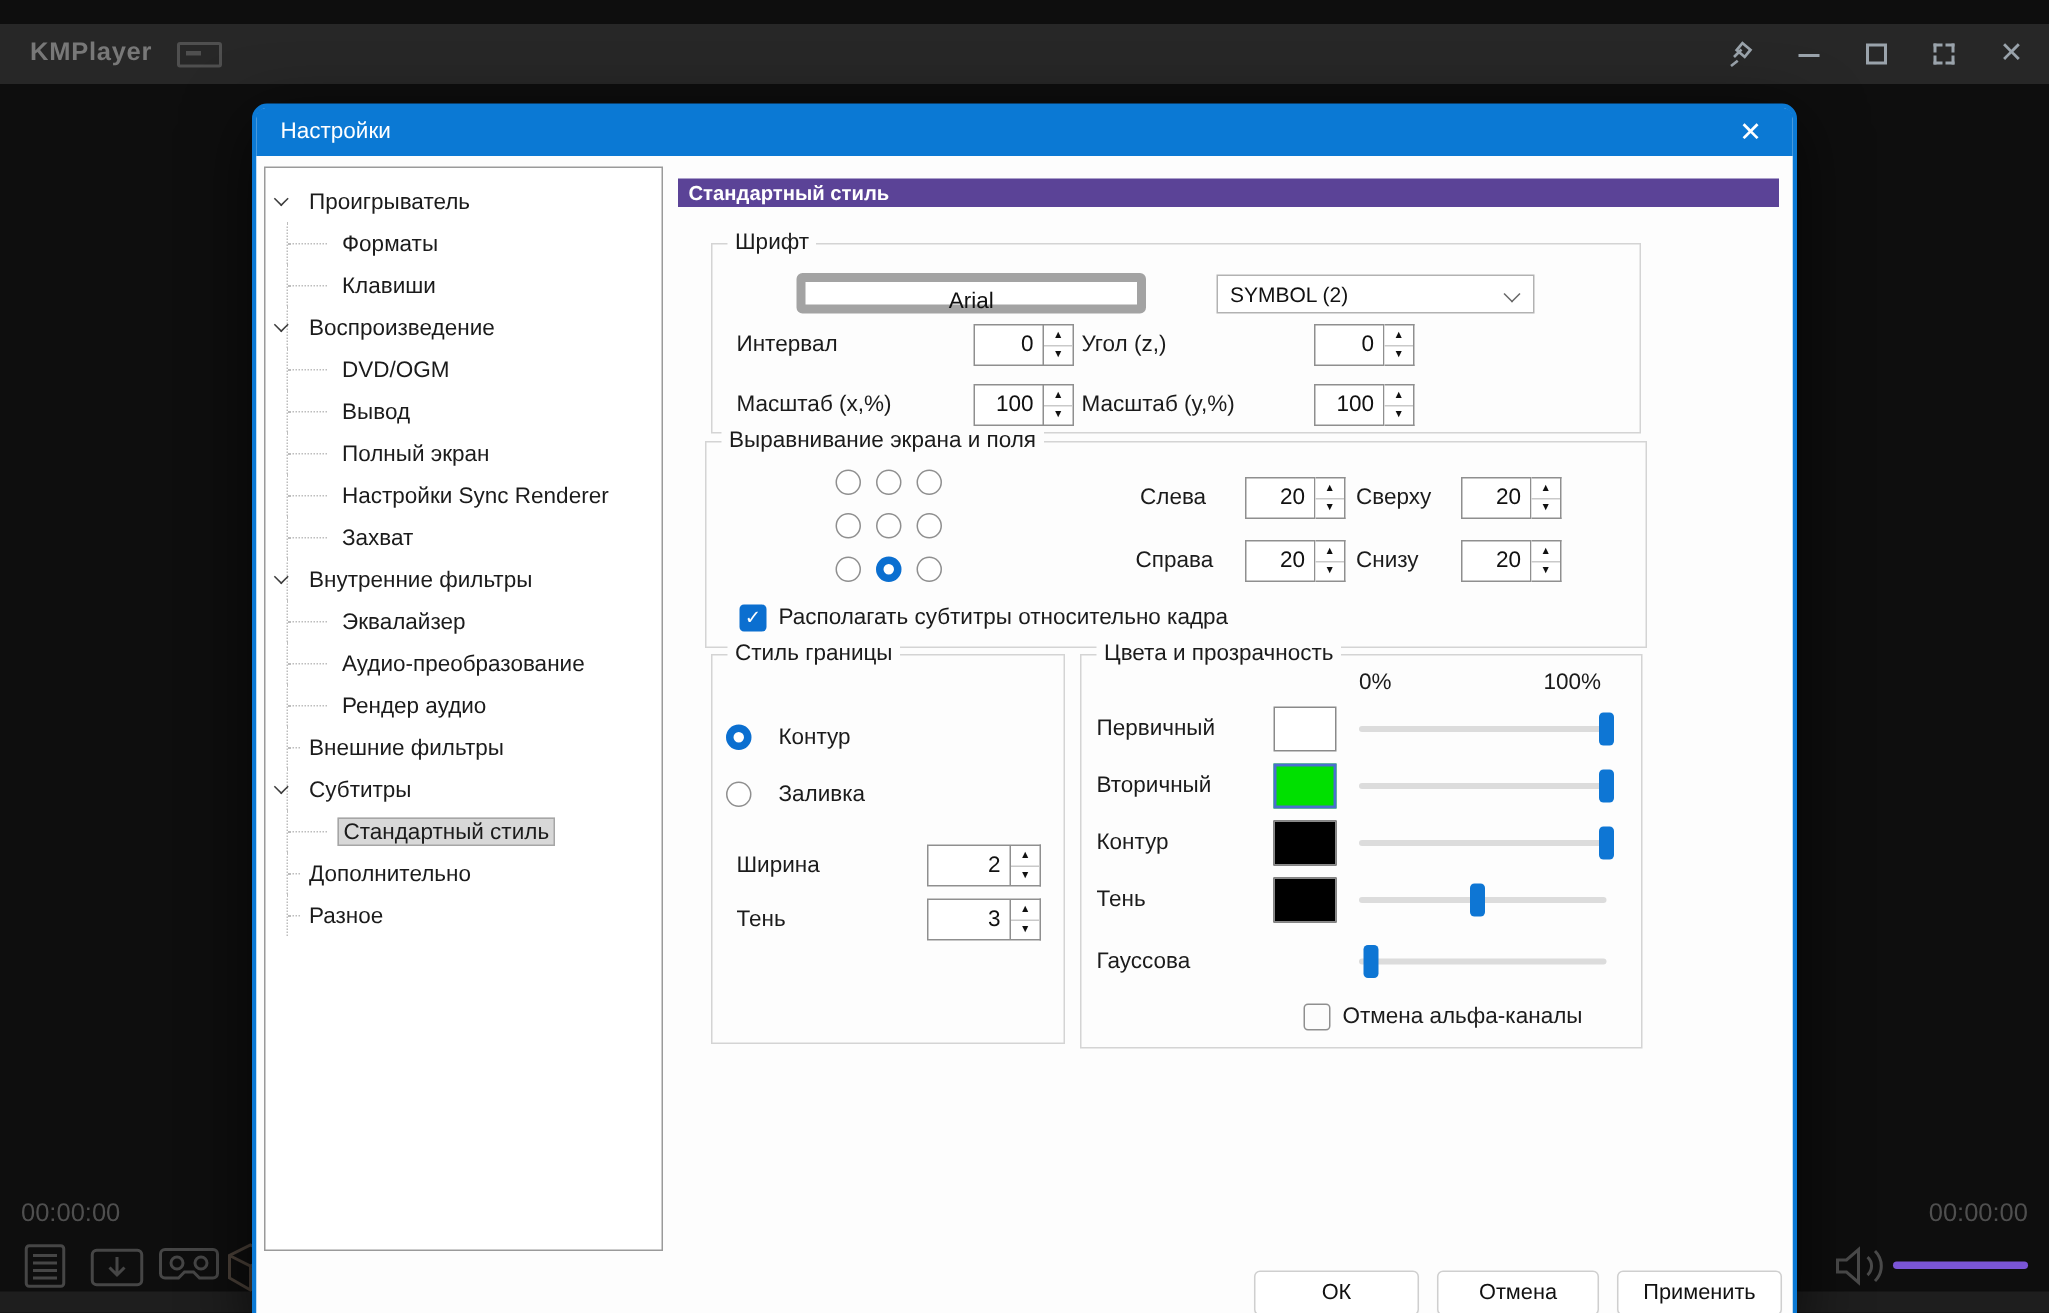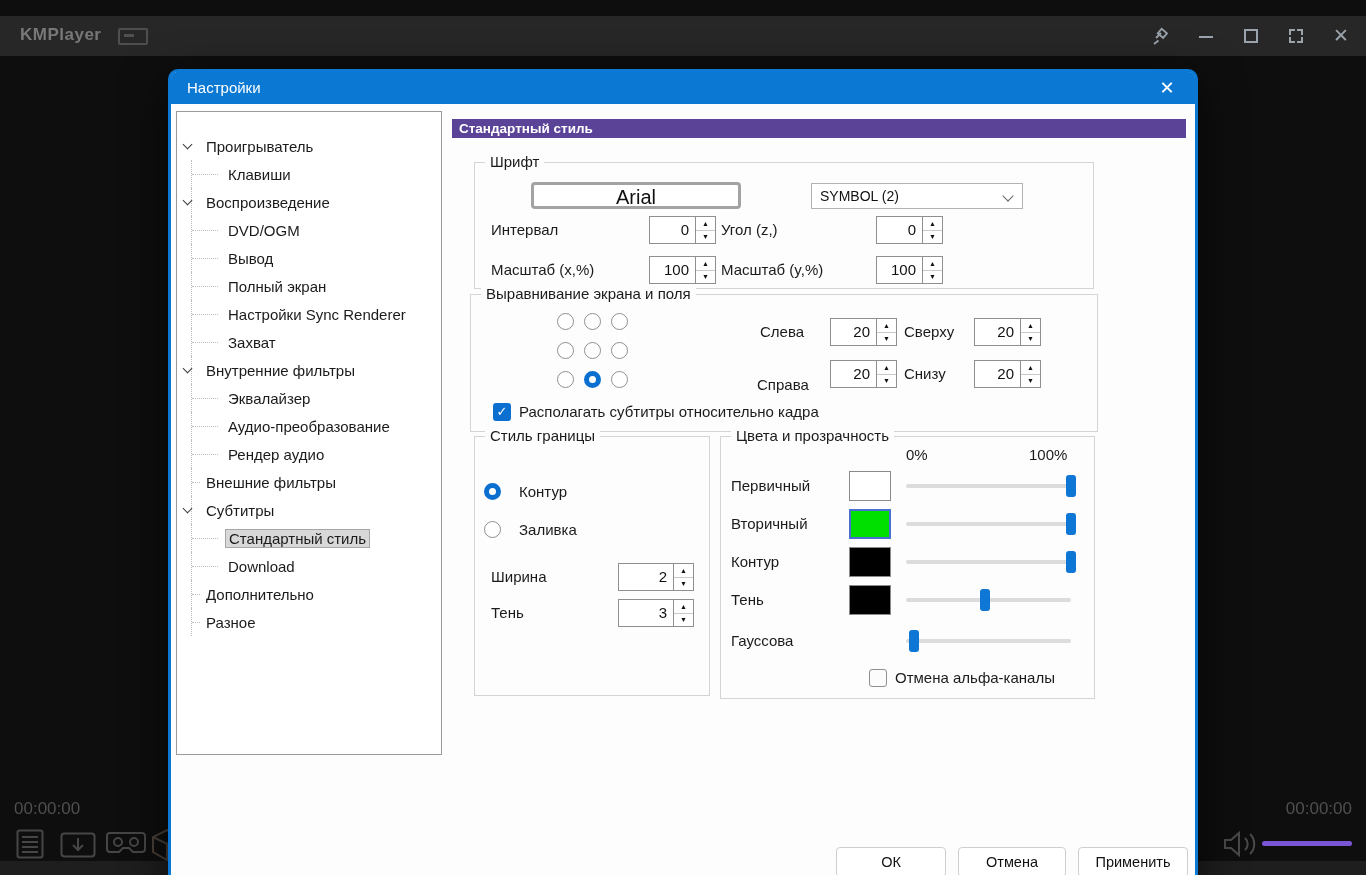--- a/index.html
+++ b/index.html
@@ -38,22 +38,22 @@
   .dialog { position:absolute; left:168px; top:28px; width:1030px; height:820px;
             background:#fdfdfd; border:3px solid #0b79d4; border-radius:10px;
             box-shadow:0 12px 45px rgba(0,0,0,.65);margin-top:41px; }
   .dlg-titlebar { position:absolute; left:0; top:0; width:1024px; height:32px; background:#0b79d4;
                   border-radius:6px 6px 0 0; color:#fff; font-size:15px; line-height:32px; padding-left:16px; }
   .dlg-close { position:absolute; right:14px; top:0; width:28px; height:32px; text-align:center;
                color:#fff; font-size:18px; line-height:32px; cursor:pointer; }
   .dlg-body { position:absolute; left:0; top:32px; width:1024px; height:782px; background:#fdfdfd; }
 
   
-  .tree { position:absolute; left:5px; top:7px; width:266px; height:644px; background:#fff;
-          border:1px solid #9a9a9a; padding-top:20px; overflow:hidden; }
+  .tree { position:absolute; left:5px; top:7px; width:266px; height:723px; background:#fff;
+          border:1px solid #9a9a9a; padding-top:8px; overflow:hidden; }
   .ti { position:relative; height:28px; display:flex; align-items:center; cursor:pointer; }
   .ti .lbl { font-size:15px; color:#1b1b1b; padding:1px 3px; white-space:nowrap; }
   .l0 .lbl { margin-left:26px; }
   .l1 .lbl { margin-left:48px; }
   .chev { position:absolute; left:7px; top:9px; width:7px; height:7px;
           border-right:1.4px solid #3c3c3c; border-bottom:1.4px solid #3c3c3c; transform:rotate(45deg); }
   .vline::before { content:""; position:absolute; left:14px; top:0; bottom:0; border-left:1px dotted #bdbdbd; }
   .l1::after { content:""; position:absolute; left:15px; top:14px; width:26px; border-top:1px dotted #bdbdbd; }
   .stub::after { content:""; position:absolute; left:15px; top:14px; width:8px; border-top:1px dotted #bdbdbd; }
   .lbl.sel { background:#d8d8d8; border:1px solid #a6a6a6; padding:0 3px; }
@@ -67,22 +67,22 @@
   .flabel { position:absolute; font-size:15px; color:#1b1b1b; line-height:28px; white-space:nowrap; }
 
   .spin { position:absolute; display:flex; height:28px; }
   .spin-val { width:47px; border:1px solid #8f8f8f; background:#fff; font-size:15px; color:#111;
               text-align:right; padding-right:6px; line-height:26px; }
   .spin.wide .spin-val { width:56px; }
   .spin-btns { width:20px; border:1px solid #8f8f8f; border-left:none; display:flex; flex-direction:column; background:#fff; }
   .sb { flex:1; font-size:7px; color:#111; display:flex; align-items:center; justify-content:center; cursor:pointer; }
   .sb + .sb { border-top:1px solid #c9c9c9; }
 
-  .font-btn { position:absolute; left:56px; top:19px; width:210px; height:27px; background:#fff;
-              border:3px solid #a3a3a3; border-radius:4px; font-size:20px; color:#111;
+  .font-btn { position:absolute; left:56px; top:19px; width:233px; height:27px; background:#fff;
+              border:6px solid #a3a3a3; border-radius:4px; font-size:15px; color:#111;
               text-align:center; line-height:25px; cursor:pointer; }
   .dropdown { position:absolute; left:336px; top:20px; width:212px; height:26px; background:#fff;
               border:1px solid #b2b2b2; font-size:14px; color:#111; line-height:24px; padding-left:8px; cursor:pointer; }
   .dd-chev { position:absolute; right:10px; top:8px; width:8px; height:8px;
              border-right:1.4px solid #666; border-bottom:1.4px solid #666; transform:rotate(45deg); }
 
   .radio { position:absolute; width:17px; height:17px; border-radius:50%;
            border:1px solid #8f8f8f; background:#fff; cursor:pointer; }
   .radio.on { border:5.5px solid #0b6fd0; }
 
@@ -202,20 +202,23 @@
   </div>
 
   <div class="dlg-body">
 
     <div class="tree">
       <div class="ti l0">
           <span class="chev"></span>
           <span class="lbl">Проигрыватель</span>
         </div>
       <div class="ti l1 vline">
+          <span class="lbl">Форматы</span>
+        </div>
+      <div class="ti l1 vline">
           <span class="lbl">Клавиши</span>
         </div>
       <div class="ti l0 vline">
           <span class="chev"></span>
           <span class="lbl">Воспроизведение</span>
         </div>
       <div class="ti l1 vline">
           <span class="lbl">DVD/OGM</span>
         </div>
       <div class="ti l1 vline">
@@ -245,23 +248,20 @@
         </div>
       <div class="ti l0 vline stub">
           <span class="lbl">Внешние фильтры</span>
         </div>
       <div class="ti l0 vline">
           <span class="chev"></span>
           <span class="lbl">Субтитры</span>
         </div>
       <div class="ti l1 vline">
           <span class="lbl sel">Стандартный стиль</span>
-        </div>
-      <div class="ti l1 vline">
-          <span class="lbl">Download</span>
         </div>
       <div class="ti l0 vline stub">
           <span class="lbl">Дополнительно</span>
         </div>
       <div class="ti l0 vline stub">
           <span class="lbl">Разное</span>
         </div>
     </div>
 
     <div class="sec-header">Стандартный стиль</div>
@@ -328,21 +328,21 @@
           </div>
       </div>
       <span class="flabel" style="left:433px;top:23px">Сверху</span>
       <div class="spin" style="left:503px;top:23px">
         <div class="spin-val">20</div>
         <div class="spin-btns">
             <div class="sb">▲</div>
             <div class="sb">▼</div>
           </div>
       </div>
-      <span class="flabel" style="left:286px;top:76px">Справа</span>
+      <span class="flabel" style="left:286px;top:65px">Справа</span>
       <div class="spin" style="left:359px;top:65px">
         <div class="spin-val">20</div>
         <div class="spin-btns">
             <div class="sb">▲</div>
             <div class="sb">▼</div>
           </div>
       </div>
       <span class="flabel" style="left:433px;top:65px">Снизу</span>
       <div class="spin" style="left:503px;top:65px">
         <div class="spin-val">20</div>

